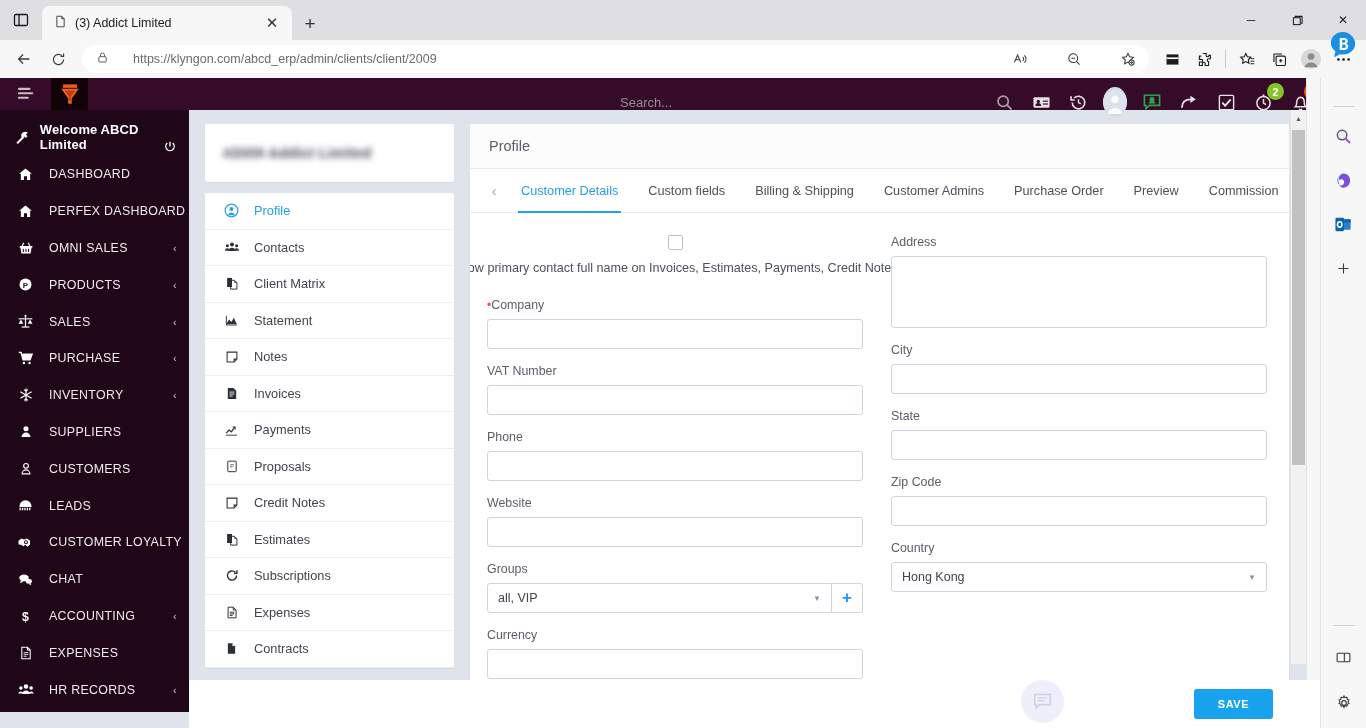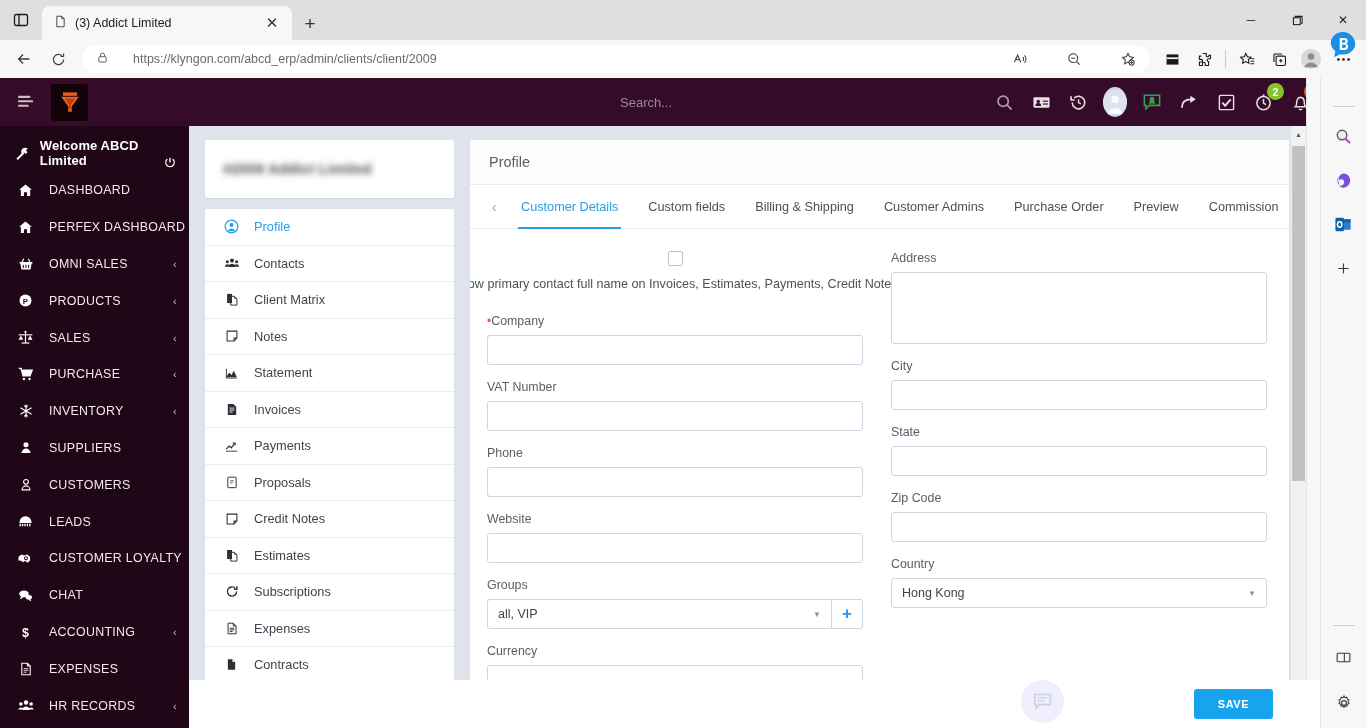--- a/index.html
+++ b/index.html
@@ -91,21 +91,21 @@
   }
 
   
   .viewport {
     position: absolute; left: 0; top: 78px; right: 46px; bottom: 0;
     background: #dfe3ec; overflow: hidden;
   }
 
   
   .app-header {
-    height: 48px; background: #350b29; display: flex; align-items: center;
+    height: 32px; background: #350b29; display: flex; align-items: center;
     position: relative; padding-left: 8px;
   }
   .ah-hamburger {
     width: 36px; height: 40px; display: flex; align-items: center;
     justify-content: center; color: #c9bcc4;
   }
   .ah-logo {
     width: 37px; height: 37px; background: #120308; border-radius: 2px;
     display: flex; align-items: center; justify-content: center;
     margin-left: 7px; overflow: hidden;
@@ -772,36 +772,36 @@
                 <svg width="14" height="15" viewBox="0 0 20 20" fill="currentColor">
                   <path d="M3 2h7v13H3z"></path>
                   <path d="M8 5.4h5.4l3.6 3.6V18H8z" fill="none" stroke="currentColor" stroke-width="1.4"></path>
                   <path d="M13.4 5.4V9H17"></path>
                 </svg>
               </span>
               <span>Client Matrix</span>
             </div>
             <div class="cm-item">
               <span class="cm-icon">
-                <svg width="14" height="14" viewBox="0 0 20 20" fill="none" stroke="currentColor" stroke-width="1.5">
-                  <path d="M3 3h14v10l-4 4H3z"></path>
-                  <path d="M17 13h-4v4"></path>
-                </svg>
-              </span>
-              <span>Notes</span>
-            </div>
-            <div class="cm-item">
-              <span class="cm-icon">
                 <svg width="15" height="14" viewBox="0 0 20 20" fill="currentColor">
                   <path d="M2.6 15.6l4-6.4 3.4 3.6 3.4-6 4 8.8z"></path>
                   <rect x="2" y="16.4" width="16" height="1.4"></rect>
                   <rect x="2" y="4" width="1.3" height="13"></rect>
                 </svg>
               </span>
               <span>Statement</span>
+            </div>
+            <div class="cm-item">
+              <span class="cm-icon">
+                <svg width="14" height="14" viewBox="0 0 20 20" fill="none" stroke="currentColor" stroke-width="1.5">
+                  <path d="M3 3h14v10l-4 4H3z"></path>
+                  <path d="M17 13h-4v4"></path>
+                </svg>
+              </span>
+              <span>Notes</span>
             </div>
             <div class="cm-item">
               <span class="cm-icon">
                 <svg width="14" height="15" viewBox="0 0 20 20" fill="currentColor">
                   <path d="M4 2h8l4 4v12H4z"></path>
                   <path d="M6.4 8h7M6.4 10.8h7M6.4 13.6h4.4" stroke="#fff" stroke-width="1.2"></path>
                 </svg>
               </span>
               <span>Invoices</span>
             </div>

